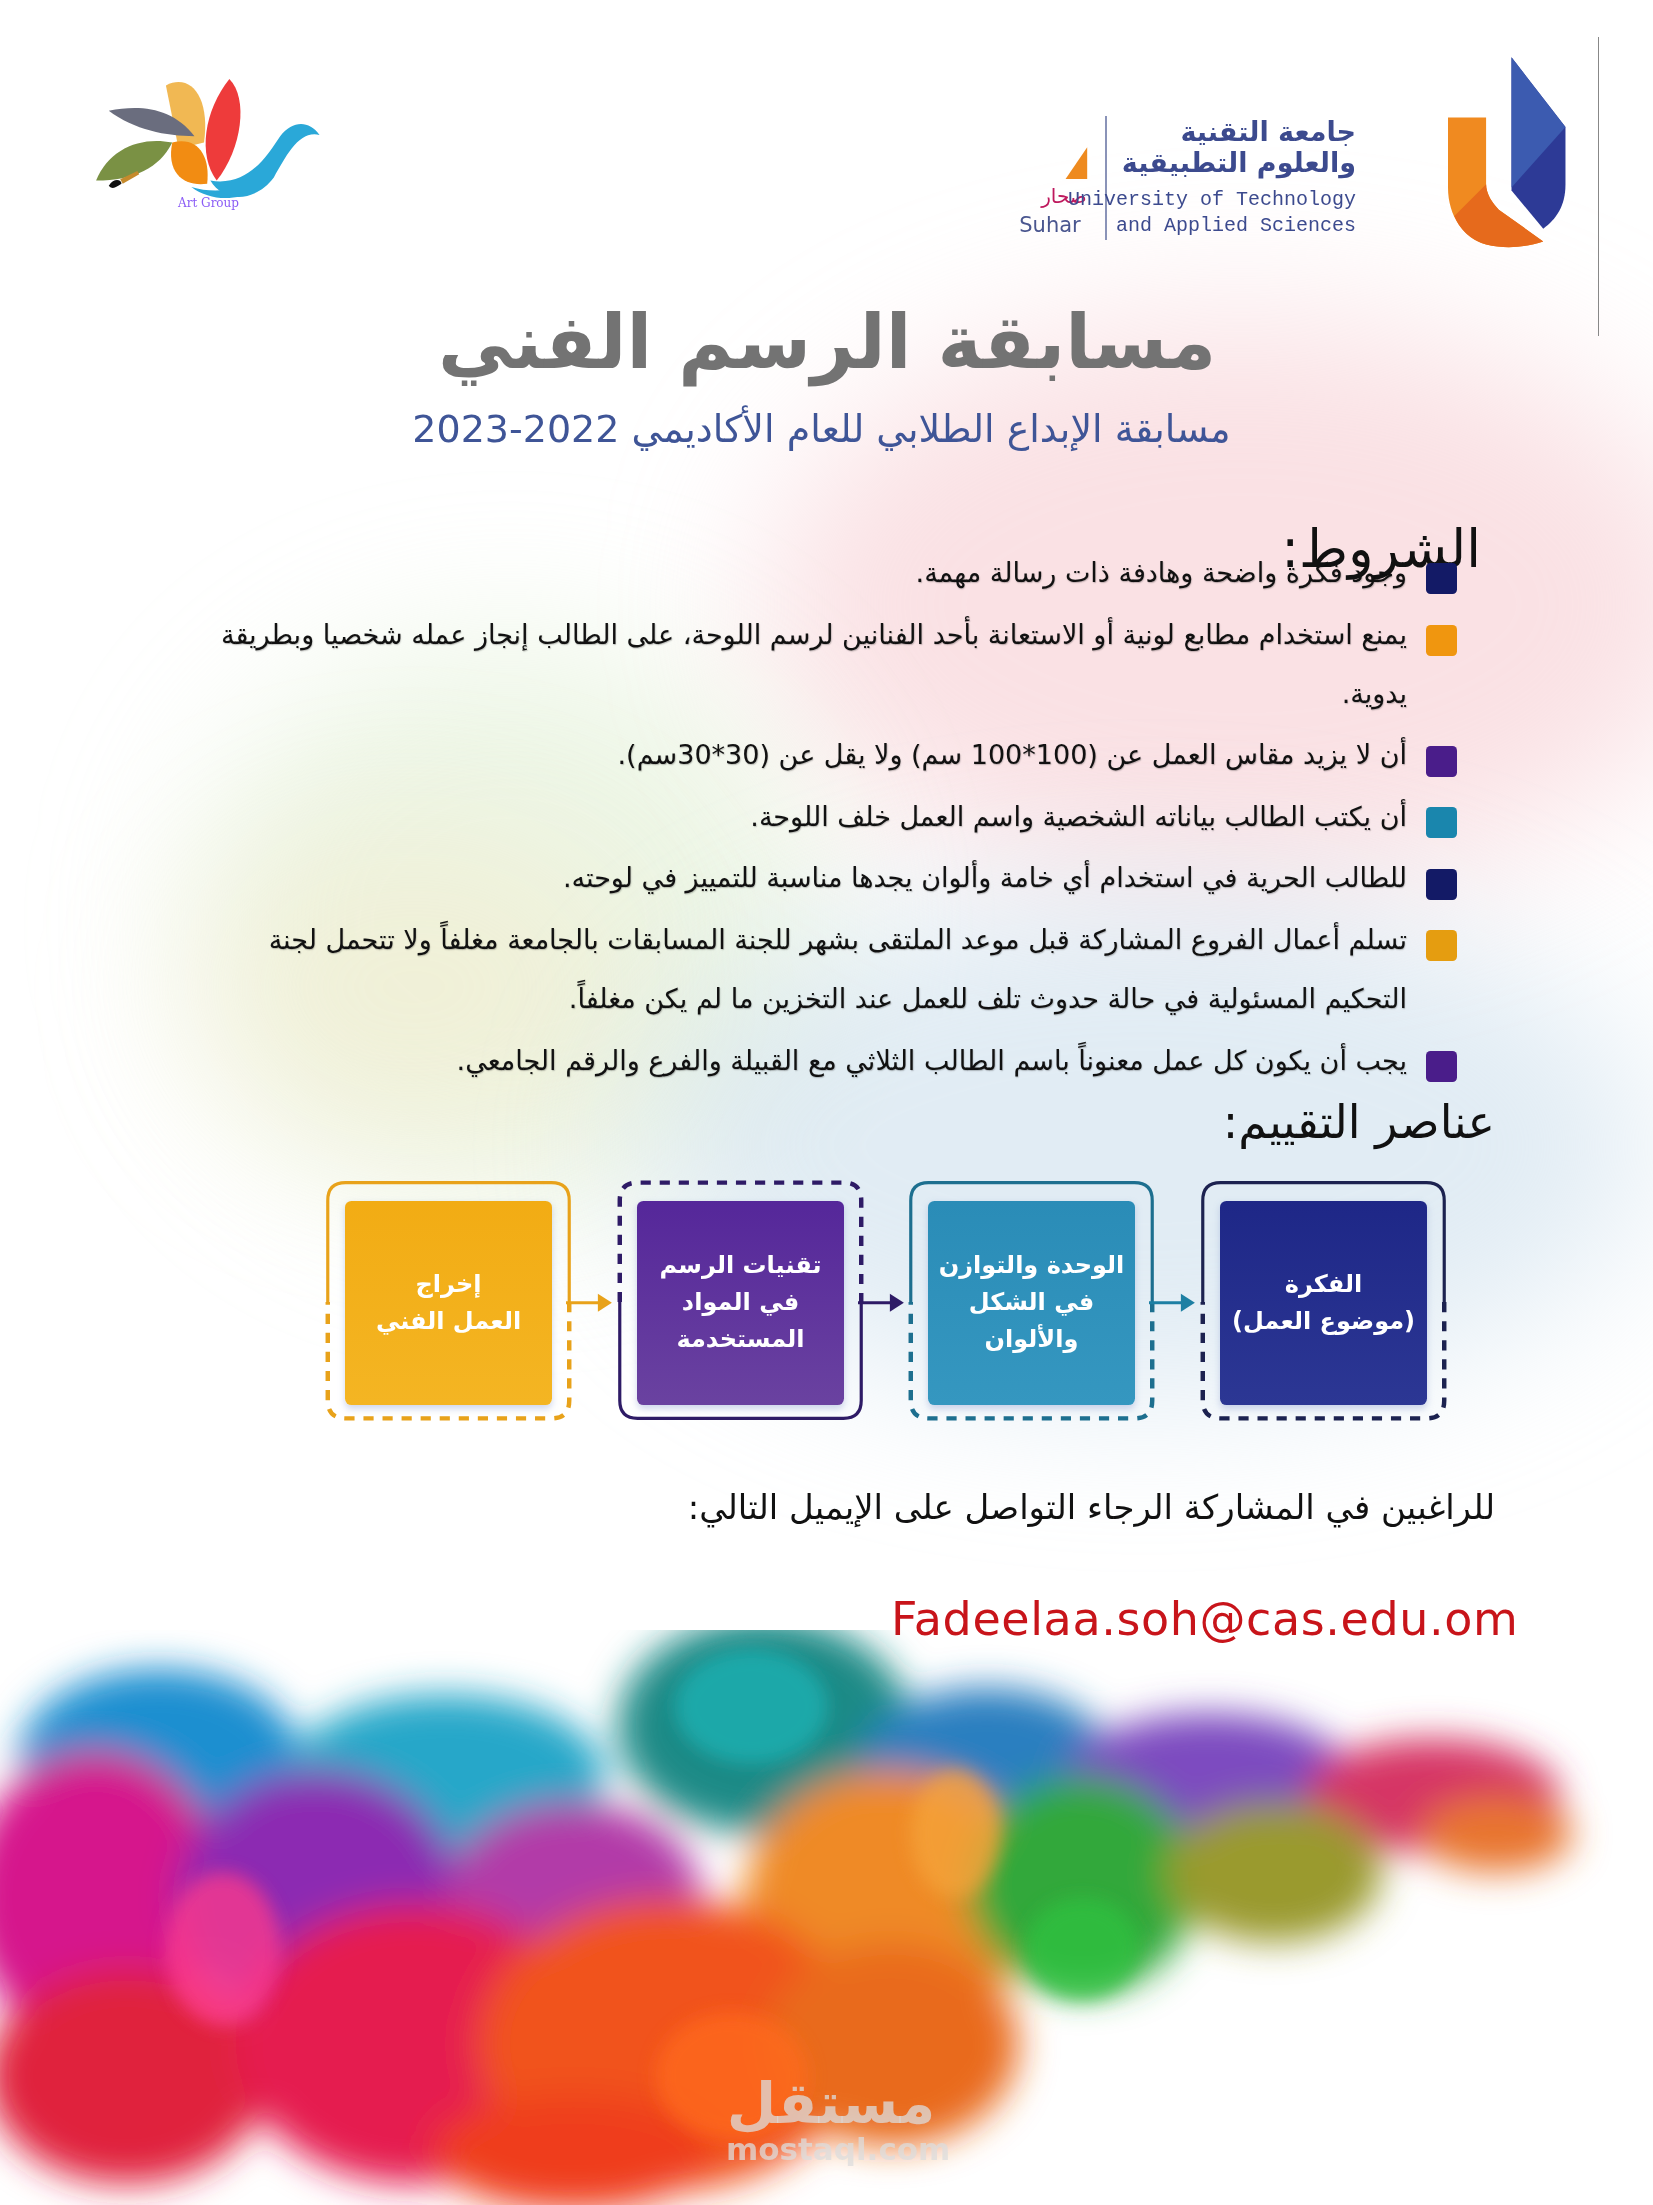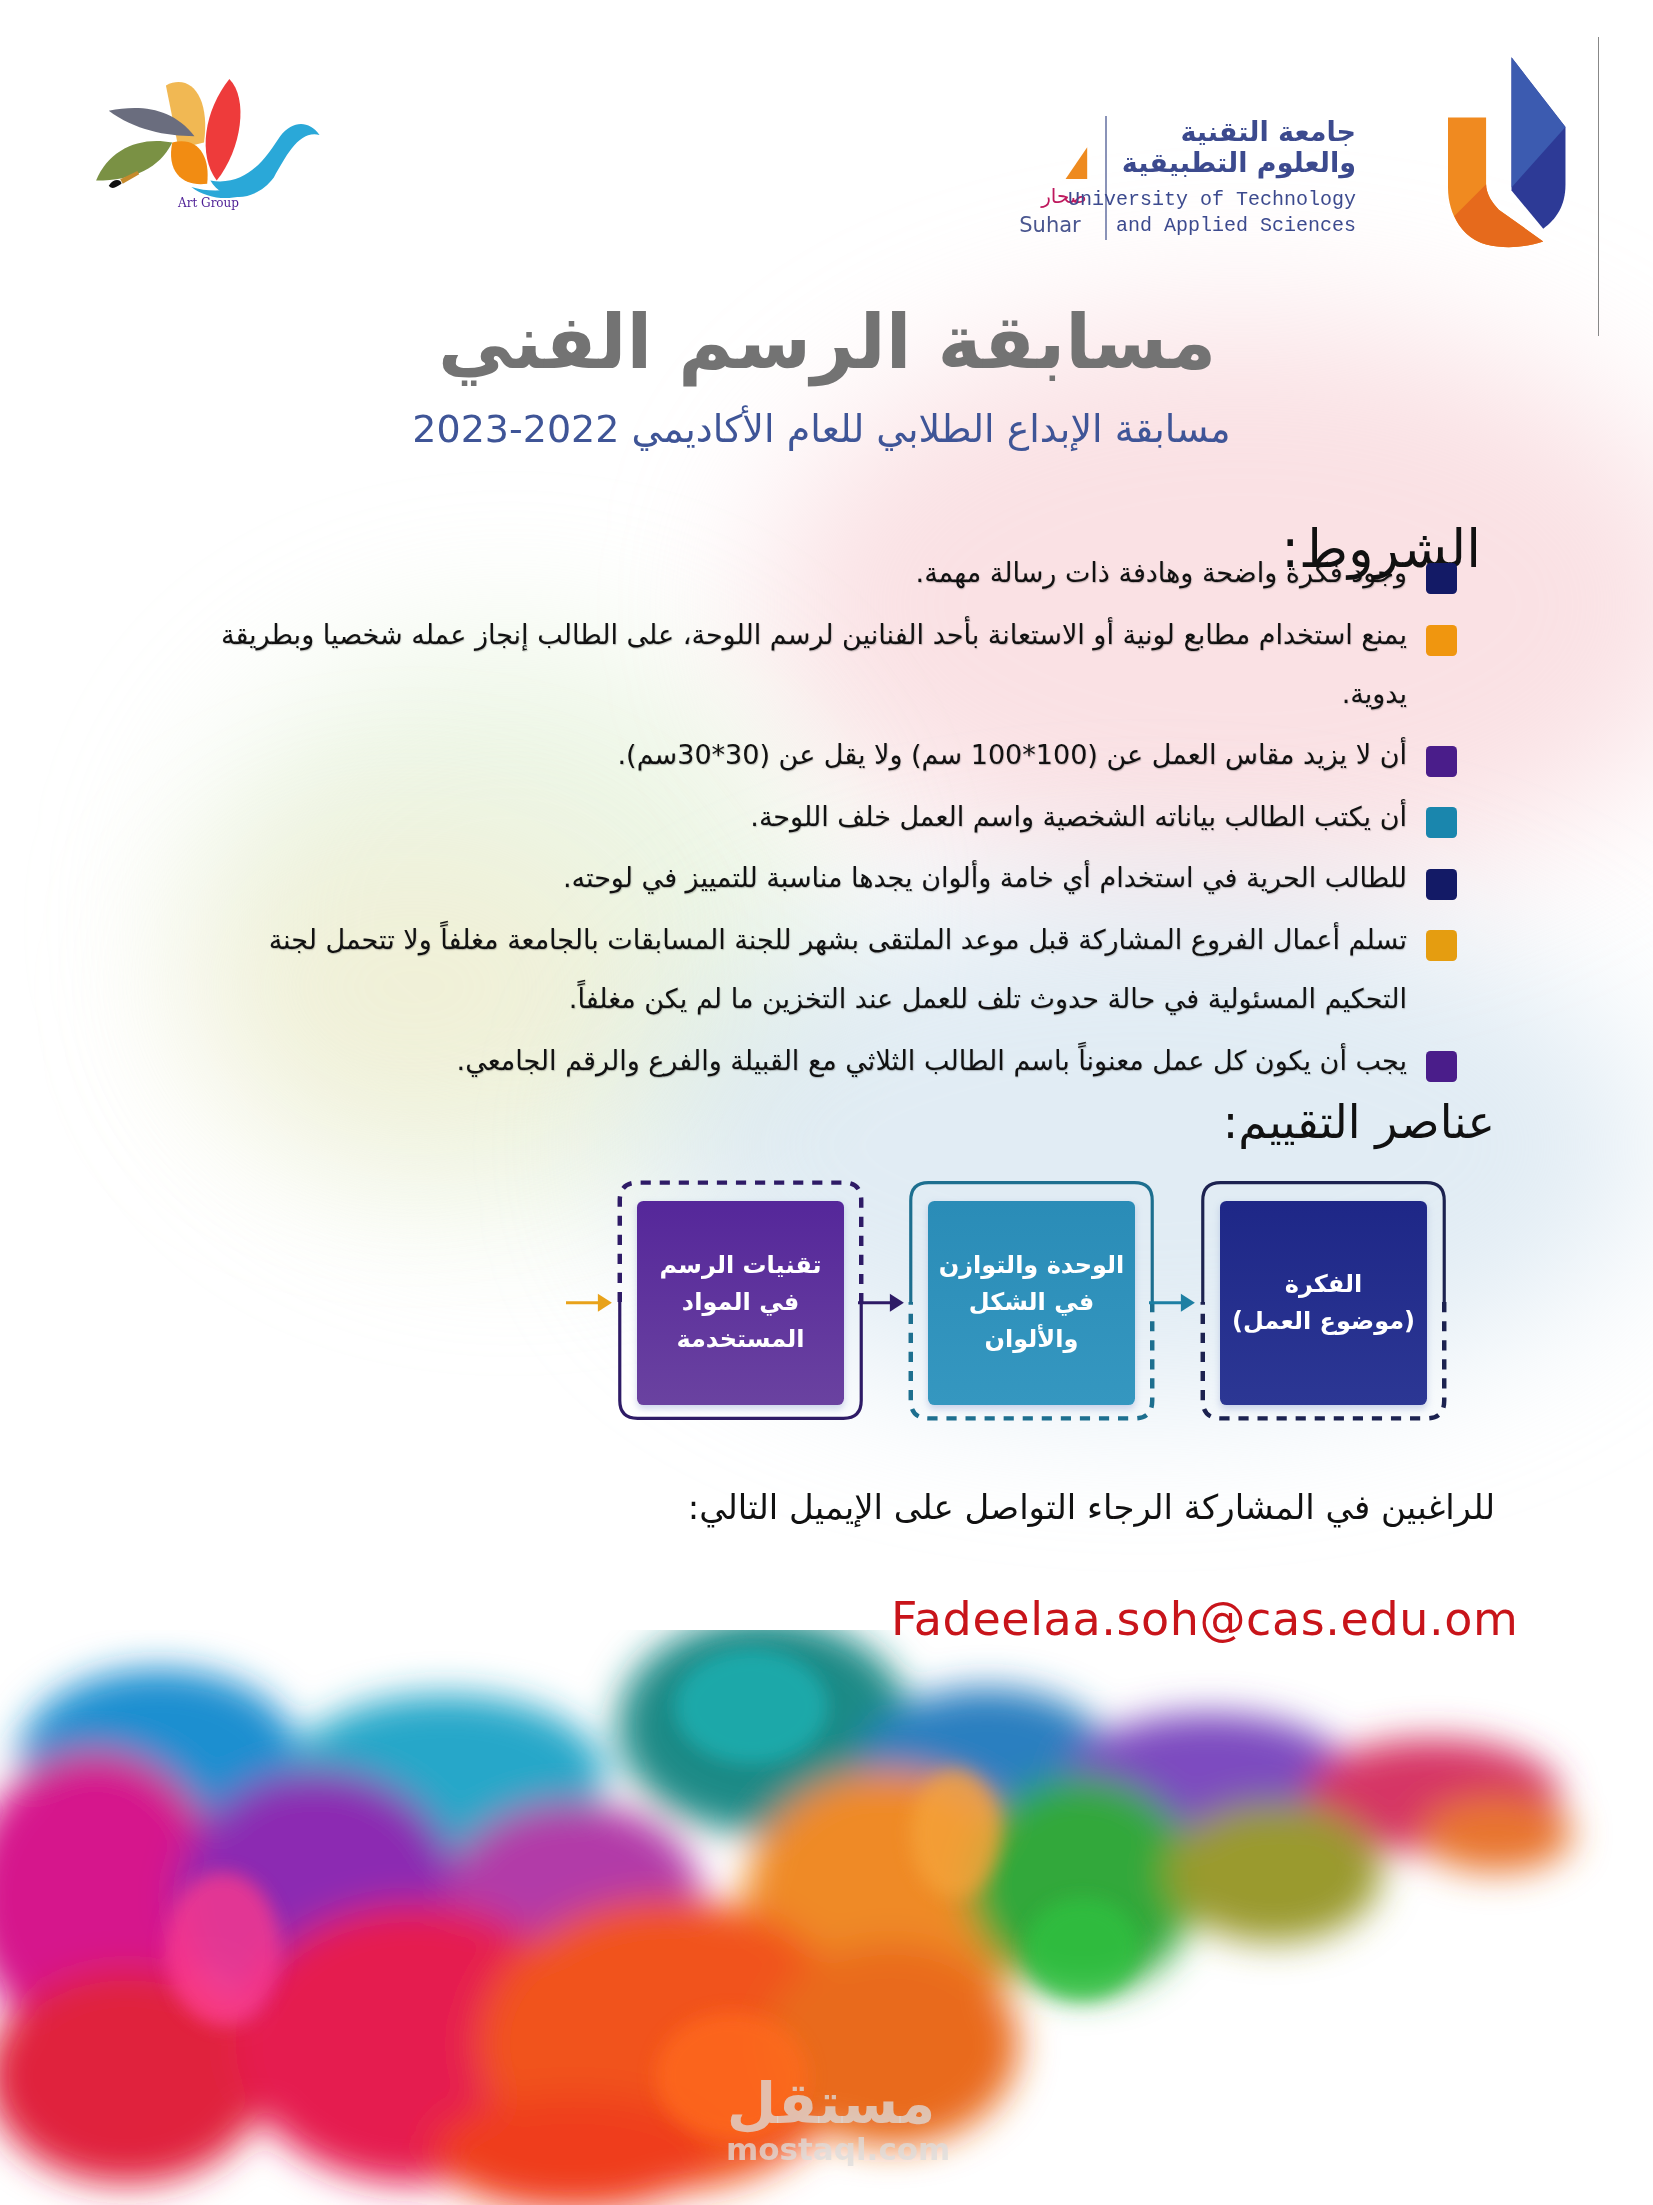--- a/index.html
+++ b/index.html
@@ -8,21 +8,21 @@
 
   
   .wash { position: absolute; border-radius: 50%; filter: blur(76px); pointer-events: none; }
   .wash.pink  { left: 764px; top: 318px; width: 955px; height: 573px; background: rgba(245, 200, 205, 0.55); }
   .wash.green { left: 191px;  top: 637px; width: 637px; height: 573px; background: rgba(215, 235, 200, 0.45); }
   .wash.blue  { left: 637px; top: 891px; width: 1019px; height: 509px; background: rgba(200, 220, 235, 0.55); }
   .wash.yellow{ left: 191px;  top: 828px; width: 446px; height: 318px; background: rgba(245, 230, 190, 0.35); }
 
   
   .artlogo { position: absolute; left: 83px; top: 60px; width: 242px; height: 159px; }
-  .artlogo-text { position: absolute; left: 178px; top: 196px; font-family: "DejaVu Serif", serif; font-size: 12px; color: #4c1d95; }
+  .artlogo-text { position: absolute; left: 178px; top: 196px; font-family: "DejaVu Serif", serif; font-size: 12px; color: #8b5cf6; }
 
   
   .uni { position: absolute; left: 1012px; top: 57px; width: 573px; height: 204px; }
   .uni-text-ar1, .uni-text-ar2 { position: absolute; right: 229px; font-family: "DejaVu Sans", sans-serif; font-weight: bold; color: #3c4a8e; font-size: 27px; direction: rtl; white-space: nowrap; }
   .uni-text-ar1 { top: 59px; margin-left: 47px; }
   .uni-text-ar2 { top: 90px; }
   .uni-text-en1, .uni-text-en2 { position: absolute; right: 229px; color: #3c4a8e; font-size: 20px; white-space: nowrap; font-family: Liberation Mono, monospace; }
   .uni-text-en1 { top: 131px; }
   .uni-text-en2 { top: 157px; }
   .uni-divider { position: absolute; left: 93px; top: 59px; width: 1.9px; height: 124px; background: #8a93b8; }
@@ -141,20 +141,28 @@
   </div>
   <div class="cond">
     <span class="bullet" style="background:#4a1d8a"></span>
     <span class="txt">يجب أن يكون كل عمل معنوناً باسم الطالب الثلاثي مع القبيلة والفرع والرقم الجامعي.</span>
   </div>
 </div>
 
 <div class="h-eval">عناصر التقييم:</div>
 <div class="flow">
 
+  <div class="stage" style="left:0">
+    <svg class="frame" viewBox="0 0 400 395">
+      <path d="M10 200 L10 40 Q10 12 38 12 L362 12 Q390 12 390 40 L390 200" fill="none" stroke="#e8a21a" stroke-width="5"></path>
+      <path d="M390 200 L390 355 Q390 383 362 383 L38 383 Q10 383 10 355 L10 200" fill="none" stroke="#e8a21a" stroke-width="7" stroke-dasharray="16 14"></path>
+    </svg>
+    <div class="tile" style="background:linear-gradient(#f2ac14,#f4b523)">إخراج
+العمل الفني</div>
+  </div>
   <svg class="arrow" style="left:245px;top:115px" width="51" height="25.5" viewBox="0 0 80 40">
     <path d="M0 20 L55 20" stroke="#e8a21a" stroke-width="5"></path>
       <path d="M50 6 L72 20 L50 34 Z" fill="#e8a21a"></path>
   </svg>
 
   <div class="stage" style="left:292px">
     <svg class="frame" viewBox="0 0 400 395">
       <path d="M10 200 L10 40 Q10 12 38 12 L362 12 Q390 12 390 40 L390 200" fill="none" stroke="#2e1b66" stroke-width="7" stroke-dasharray="16 14"></path>
       <path d="M390 200 L390 355 Q390 383 362 383 L38 383 Q10 383 10 355 L10 200" fill="none" stroke="#2e1b66" stroke-width="5"></path>
     </svg>

